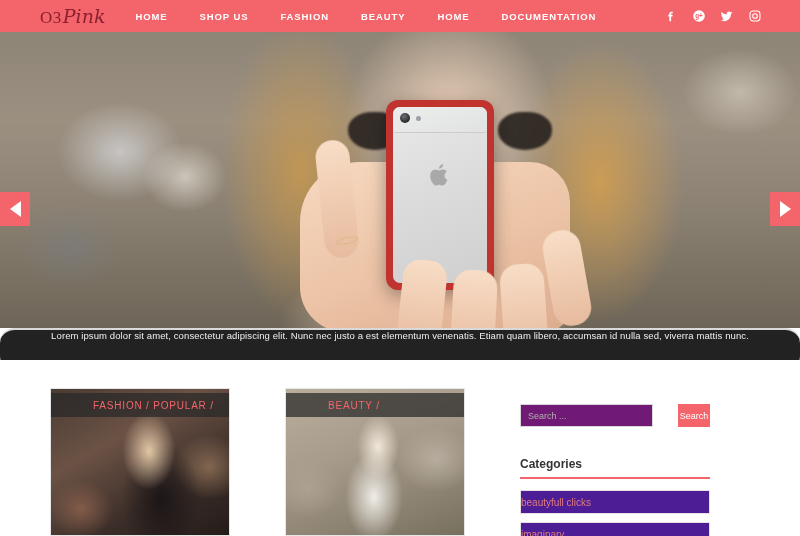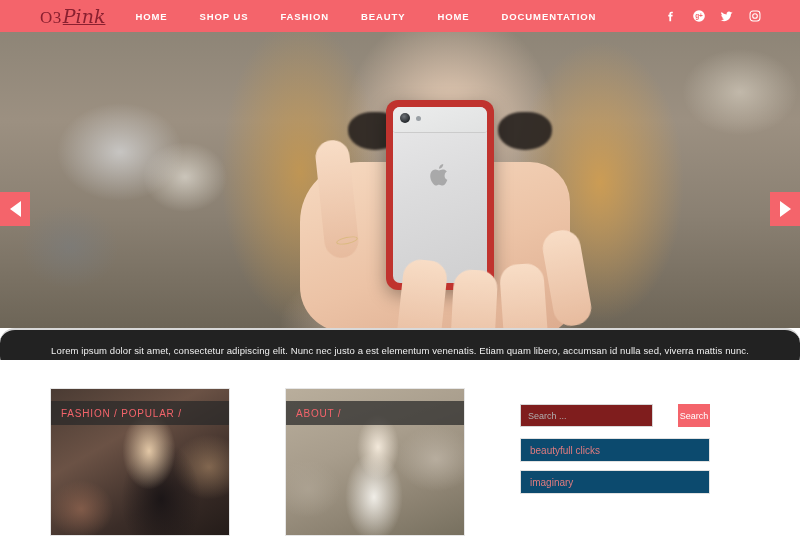--- a/index.html
+++ b/index.html
@@ -34,21 +34,20 @@
     font-size: 17px;
     letter-spacing: 0.5px;
     color: #8a2030;
   }
   .logo-pink {
     font-family: "DejaVu Serif", serif;
     font-style: italic;
     font-size: 19px;
     margin-left: 1px;
     color: #8a2030;
-    text-decoration: underline;
   }
   .nav {
     display: flex; align-items: flex-end;
     margin-left: 14px;
   }
   .nav-item {
     color: #ffffff;
     font-size: 9.5px;
     font-weight: bold;
     letter-spacing: 0.9px;
@@ -184,21 +183,21 @@
   }
   .tri-l { border-right: 11px solid #ffffff; }
   .tri-r { border-left: 11px solid #ffffff; }
 
   
   .caption {
     position: absolute; top: 328px; left: 0;
     width: 800px; height: 43px;
     background: #222222;
     border-top: 2px solid #d9d9d9;
-    display: flex; align-items: center; justify-content: center; border-radius: 15px;
+    display: flex; align-items: flex-start; justify-content: center; border-radius: 15px;
   }
   .caption-text {
     color: #efefef;
     font-size: 9.5px;
     letter-spacing: 0.1px;
     white-space: nowrap;
   }
 
   
   .main {
@@ -228,42 +227,42 @@
   }
   .card2-img {
     background:
       radial-gradient(ellipse 30px 46px at 92px 58px, rgba(246,236,222,.95), rgba(246,236,222,0) 70%),
       radial-gradient(ellipse 40px 62px at 88px 108px, rgba(250,248,243,.9), rgba(250,248,243,0) 72%),
       radial-gradient(ellipse 55px 45px at 150px 70px, rgba(196,186,172,.7), rgba(196,186,172,0) 72%),
       radial-gradient(ellipse 45px 40px at 22px 100px, rgba(178,168,152,.65), rgba(178,168,152,0) 72%),
       linear-gradient(160deg, #b9ae9c 0%, #a89d8c 40%, #8d8372 75%, #77705f 100%);
   }
   .card-bar {
-    position: absolute; top: 12px; left: 0; right: 0; height: 24px;
+    position: absolute; top: 4px; left: 0; right: 0; height: 24px;
     background: rgba(40,40,40,.72);
-    display: flex; align-items: center;
+    display: flex; align-items: center; padding-left: 32px;
   }
   .card-cat {
     color: #f4646b;
     font-size: 10px;
     letter-spacing: 0.8px;
     padding-left: 10px;
     white-space: nowrap;
   }
 
   
   .sidebar {
     position: absolute; left: 520px; top: 44px;
     width: 190px;
   }
   .search-row { display: flex; align-items: stretch; gap: 0; }
   .search-input {
     width: 144px; height: 23px;
     border: 1px solid #d7d7d7;
-    background: #7f1d1d;
+    background: #701a75;
     font-family: "Liberation Sans", sans-serif;
     font-size: 9px;
     color: #999999;
     padding: 0 7px;
     outline: none;
   }
   .search-input::placeholder { color: #b0b0b0; }
   .search-btn {
     margin-left: 25px;
     width: 50px; height: 23px;
@@ -280,26 +279,25 @@
     font-weight: bold;
     color: #333333;
     padding-bottom: 6px;
     border-bottom: 2px solid #f4646b;
   }
   .cat-list { margin-top: 11px; }
   .cat-item {
     height: 24px;
     border: 1px solid #e2e2e2;
     display: flex; align-items: center;
-    padding-left: 9px;
     margin-bottom: 8px;
     color: #e07b7f;
     font-size: 10px;
     cursor: pointer;
-    background: #0c4a6e;
+    background: #4c1d95;
   }
 </style>
 </head>
 <body>
 
 <div id="page">
 
   <div class="header">
     <div class="logo">
       <span class="logo-o3">O3</span>
@@ -383,31 +381,32 @@
       <div class="card">
         <div class="card-img card1-img"></div>
         <div class="card-bar">
           <span class="card-cat">FASHION / POPULAR /</span>
         </div>
       </div>
 
       <div class="card">
         <div class="card-img card2-img"></div>
         <div class="card-bar">
-          <span class="card-cat">ABOUT /</span>
+          <span class="card-cat">BEAUTY /</span>
         </div>
       </div>
     </div>
 
     <div class="sidebar">
       <div class="search-row">
         <input class="search-input" type="text" placeholder="Search ..." style="">
         <button class="search-btn">Search</button>
       </div>
 
+      <div class="cat-head">Categories</div>
 
       <div class="cat-list">
         <div class="cat-item">beautyfull clicks</div>
         <div class="cat-item">imaginary</div>
       </div>
     </div>
 
   </div>
 </div>
 

